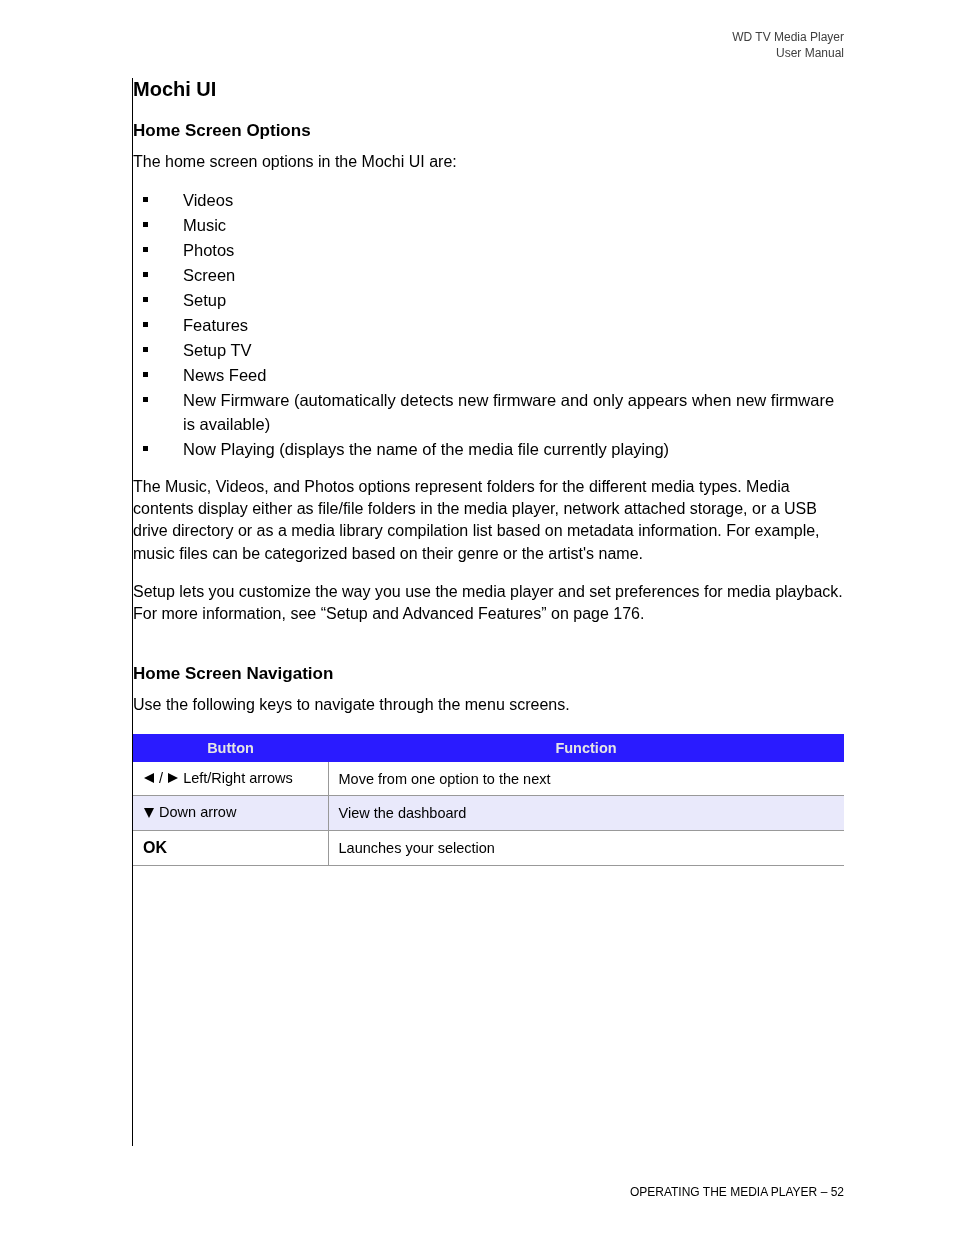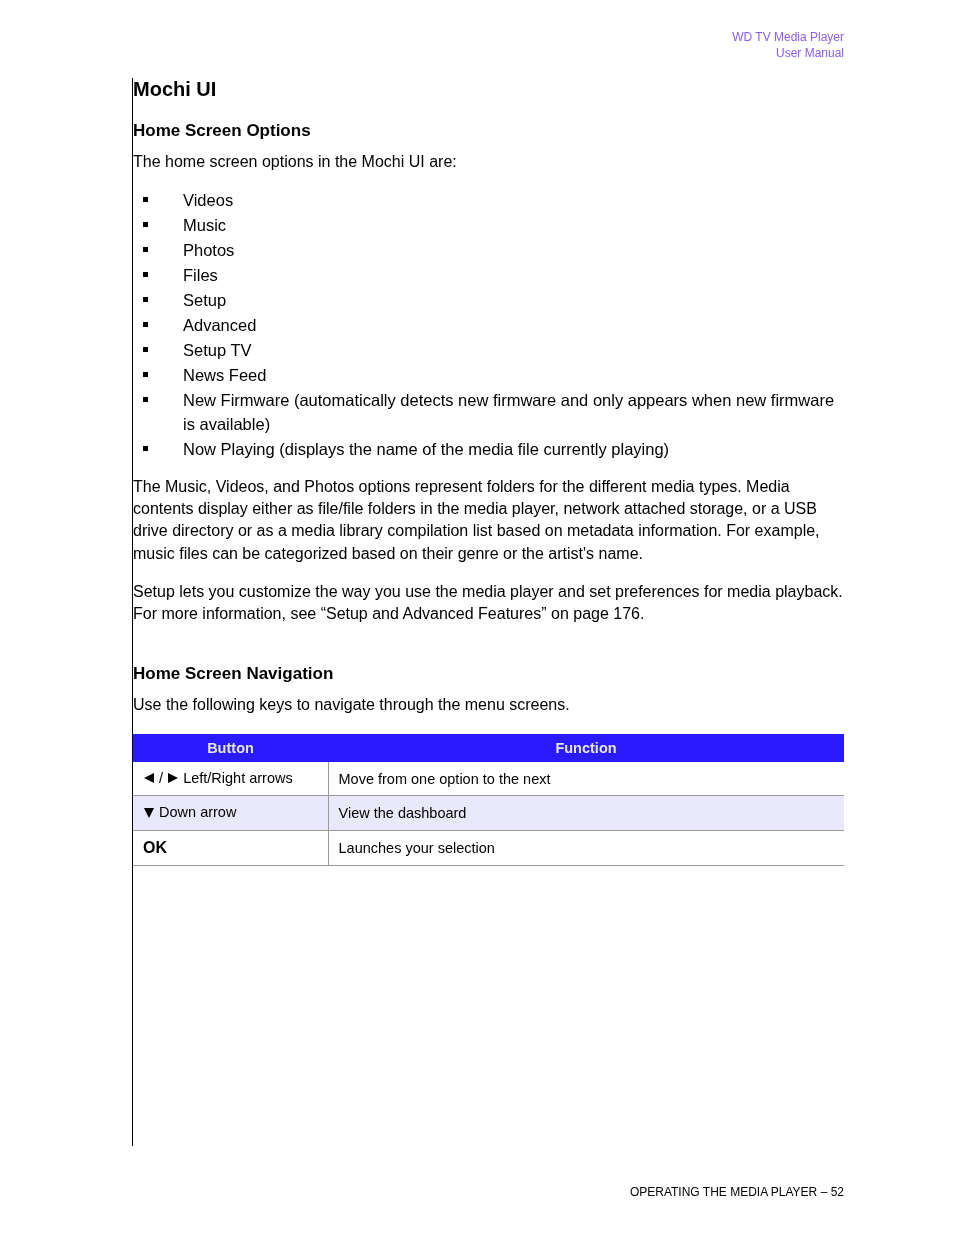--- a/index.html
+++ b/index.html
@@ -11,21 +11,21 @@
       color: #000;
       position: relative;
     }
     .header-right {
       position: absolute;
       top: 30px;
       right: 110px;
       text-align: right;
       font-size: 12px;
       line-height: 1.3;
-      color: #8b5cf6;
+      color: #404040;
     }
     .content {
       position: absolute;
       top: 78px;
       left: 132px;
       width: 712px;
       border-left: 1px solid #000;
       padding-bottom: 280px;
     }
     h2 {
@@ -113,23 +113,23 @@
 
   <h2>Mochi UI</h2>
 
   <h3>Home Screen Options</h3>
   <p class="body">The home screen options in the Mochi UI are:</p>
 
   <ul class="options">
     <li>Videos</li>
     <li>Music</li>
     <li>Photos</li>
-    <li>Files</li>
+    <li>Screen</li>
     <li>Setup</li>
-    <li>Advanced</li>
+    <li>Features</li>
     <li>Setup TV</li>
     <li>News Feed</li>
     <li>New Firmware (automatically detects new firmware and only appears when new firmware is available)</li>
     <li>Now Playing (displays the name of the media file currently playing)</li>
   </ul>
 
   <p class="body">The Music, Videos, and Photos options represent folders for the different media types. Media contents display either as file/file folders in the media player, network attached storage, or a USB drive directory or as a media library compilation list based on metadata information. For example, music files can be categorized based on their genre or the artist's name.</p>
   <p class="body">Setup lets you customize the way you use the media player and set preferences for media playback. For more information, see “Setup and Advanced Features” on page 176.</p>
 
   <div class="sect2">

